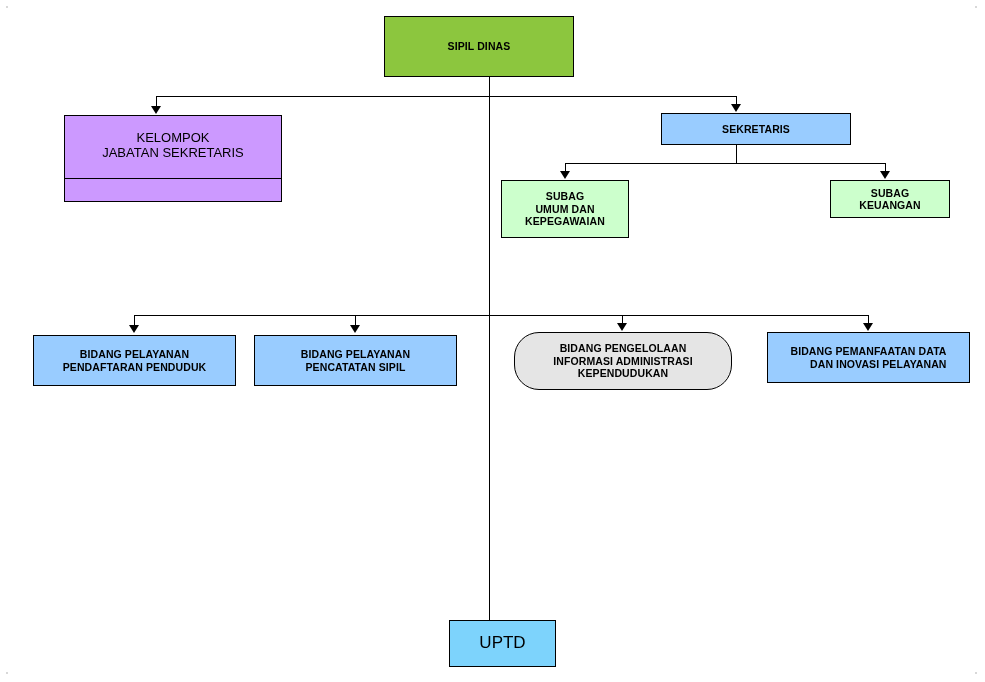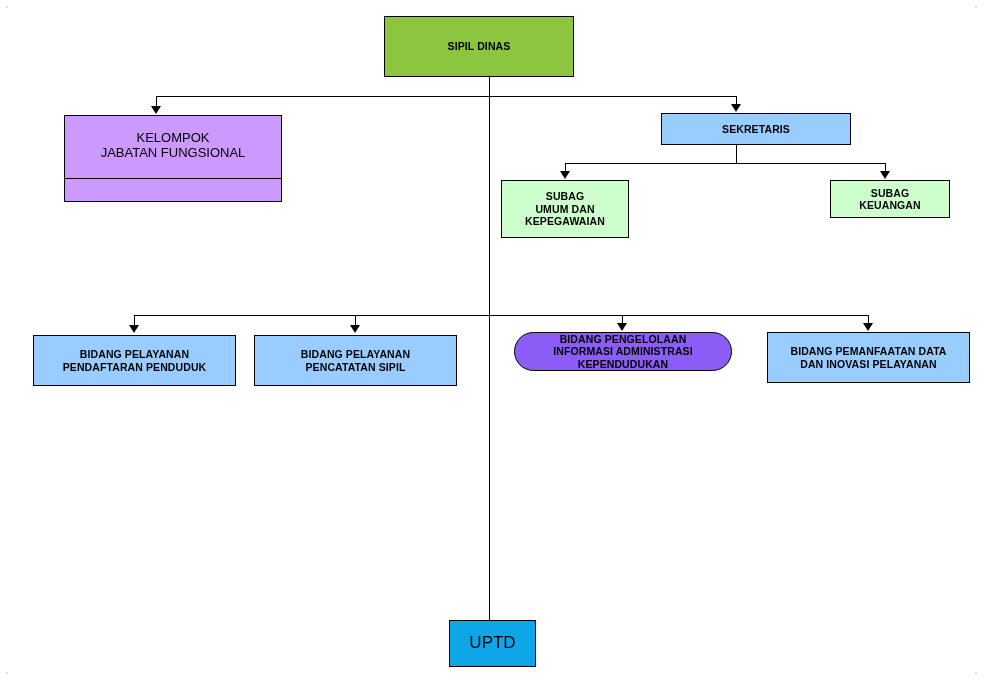--- a/index.html
+++ b/index.html
@@ -116,21 +116,21 @@
   <div class="line vline" style="left:868px; top:315px; height:10px;"></div>
   <div class="arrow" style="left:863px; top:323px;"></div>
 
   <div class="node" style="left:384px; top:16px; width:190px; height:61px; background:#8CC63E;">
     <span class="label bold-small">SIPIL DINAS</span>
   </div>
 
   <div class="node" style="left:64px; top:115px; width:218px; height:87px; background:#CC99FF;">
     <div class="kjf-split" style="top:62px;"></div>
     <span class="label plain-mid" style="position:absolute; left:0; right:0; top:14px;">KELOMPOK
-JABATAN FUNGSIONAL</span>
+JABATAN SEKRETARIS</span>
   </div>
 
   <div class="node" style="left:641px; top:113px; width:190px; height:32px; background:#99CCFF;margin-left:20px;">
     <span class="label bold-small">SEKRETARIS</span>
   </div>
 
   <div class="node" style="left:501px; top:180px; width:128px; height:58px; background:#CCFFCC;">
     <span class="label bold-small">SUBAG
 UMUM DAN
 KEPEGAWAIAN</span>
@@ -144,28 +144,28 @@
   <div class="node" style="left:33px; top:335px; width:203px; height:51px; background:#99CCFF;">
     <span class="label bold-small">BIDANG PELAYANAN
 PENDAFTARAN PENDUDUK</span>
   </div>
 
   <div class="node" style="left:254px; top:335px; width:203px; height:51px; background:#99CCFF;">
     <span class="label bold-small">BIDANG PELAYANAN
 PENCATATAN SIPIL</span>
   </div>
 
-  <div class="node" style="left:514px; top:332px; width:218px; height:39px; background:#8b5cf6;border-radius:25px;">
+  <div class="node" style="left:514px; top:332px; width:218px; height:58px; background:#e5e5e5;border-radius:25px;">
     <span class="label bold-small">BIDANG PENGELOLAAN
 INFORMASI ADMINISTRASI
 KEPENDUDUKAN</span>
   </div>
 
-  <div class="node" style="left:767px; top:332px; width:203px; height:51px; background:#99CCFF;">
+  <div class="node" style="left:767px; top:332px; width:203px; height:51px; background:#99CCFF;text-align:right;">
     <span class="label bold-small">BIDANG PEMANFAATAN DATA
 DAN INOVASI PELAYANAN</span>
   </div>
 
-  <div class="node" style="left:449px; top:620px; width:87px; height:47px; background:#0ea5e9;">
+  <div class="node" style="left:449px; top:620px; width:107px; height:47px; background:#7dd3fc;">
     <span class="label plain-big">UPTD</span>
   </div>
 
 </div>
 
 </body></html>

